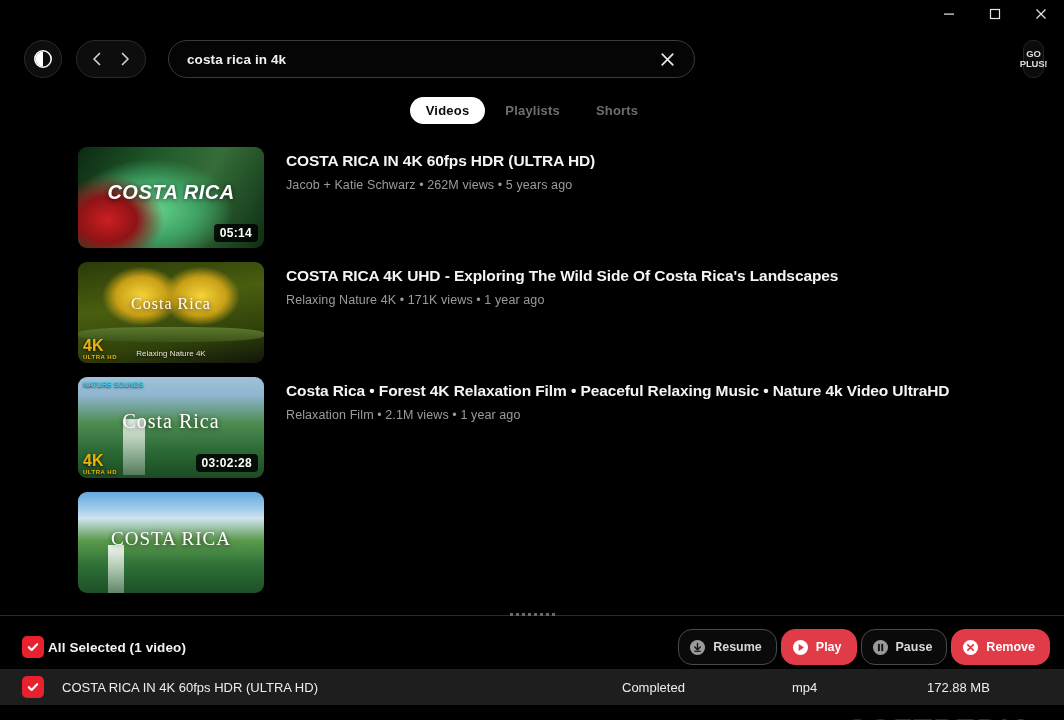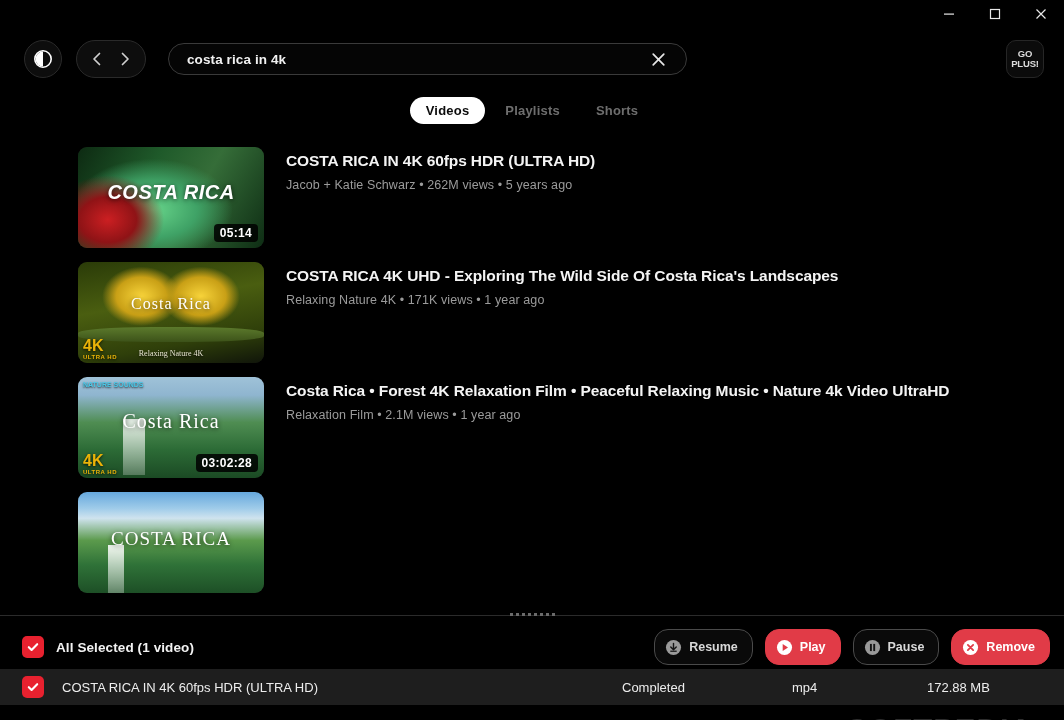--- a/index.html
+++ b/index.html
@@ -70,21 +70,21 @@
   .nav-btn {
     width: 28px; height: 30px;
     display: flex; align-items: center; justify-content: center;
     color: #cfcfcf;
     cursor: pointer;
     font-size: 15px;
   }
   .search-wrap {
     flex: 1 1 auto;
     max-width: 620px;
-    height: 32px;
+    height: 38px;
     border-radius: 19px;
     background: #050505;
     border: 1px solid #3a3a3a;
     display: flex;
     align-items: center;
     padding: 0 16px 0 18px;
     margin-left: 8px;
   }
   .search-input {
     flex: 1 1 auto;
@@ -99,21 +99,21 @@
   }
   .search-clear {
     width: 22px; height: 22px;
     display: flex; align-items: center; justify-content: center;
     color: #e6e6e6;
     cursor: pointer;
     flex: 0 0 auto;
   }
   .toolbar-spacer { flex: 1 1 auto; }
   .go-plus {
-    width: 38px; height: 38px;
+    width: 21px; height: 38px;
     border-radius: 10px;
     background: #0b0b0b;
     border: 1px solid #262626;
     display: flex; flex-direction: column;
     align-items: center; justify-content: center;
     cursor: pointer;
     line-height: 1.02;
     flex: 0 0 auto;
     margin-left: 12px;
   }
@@ -236,21 +236,21 @@
   }
   .badge-4k small { display:block; font-size: 6px; letter-spacing: .5px; font-weight: 700; }
   .brand-tl {
     position: absolute; left: 5px; top: 4px;
     color: #49c8e8; font-weight: 700; font-size: 7px; line-height: 1.1;
     text-shadow: 0 1px 2px rgba(0,0,0,.8);
   }
   .brand-bot {
     position: absolute; left: 0; right: 0; bottom: 5px;
     text-align: center; color: #e9e6d2; font-size: 8px;
-    font-family: Liberation Serif, serif;
+    font-family: Liberation Sans, sans-serif;
     text-shadow: 0 1px 2px rgba(0,0,0,.8);
   }
 
   
   .divider {
     flex: 0 0 10px;
     position: relative;
     border-top: 1px solid #2b2b2b;
     background: #000;
     display: flex; align-items: center; justify-content: center;
@@ -262,21 +262,21 @@
   }
   .grip i { width: 3px; height: 3px; background: #6a6a6a; display: block; }
 
   
   .action-bar {
     flex: 0 0 44px;
     display: flex;
     align-items: center;
     padding: 0 14px 0 22px;
     background: #000000;
-    gap: 12px;
+    gap: 4px;
   }
   .checkbox {
     width: 22px; height: 22px;
     border-radius: 5px;
     background: #e8212f;
     display: flex; align-items: center; justify-content: center;
     cursor: pointer;
     flex: 0 0 auto;
   }
   .sel-label {

